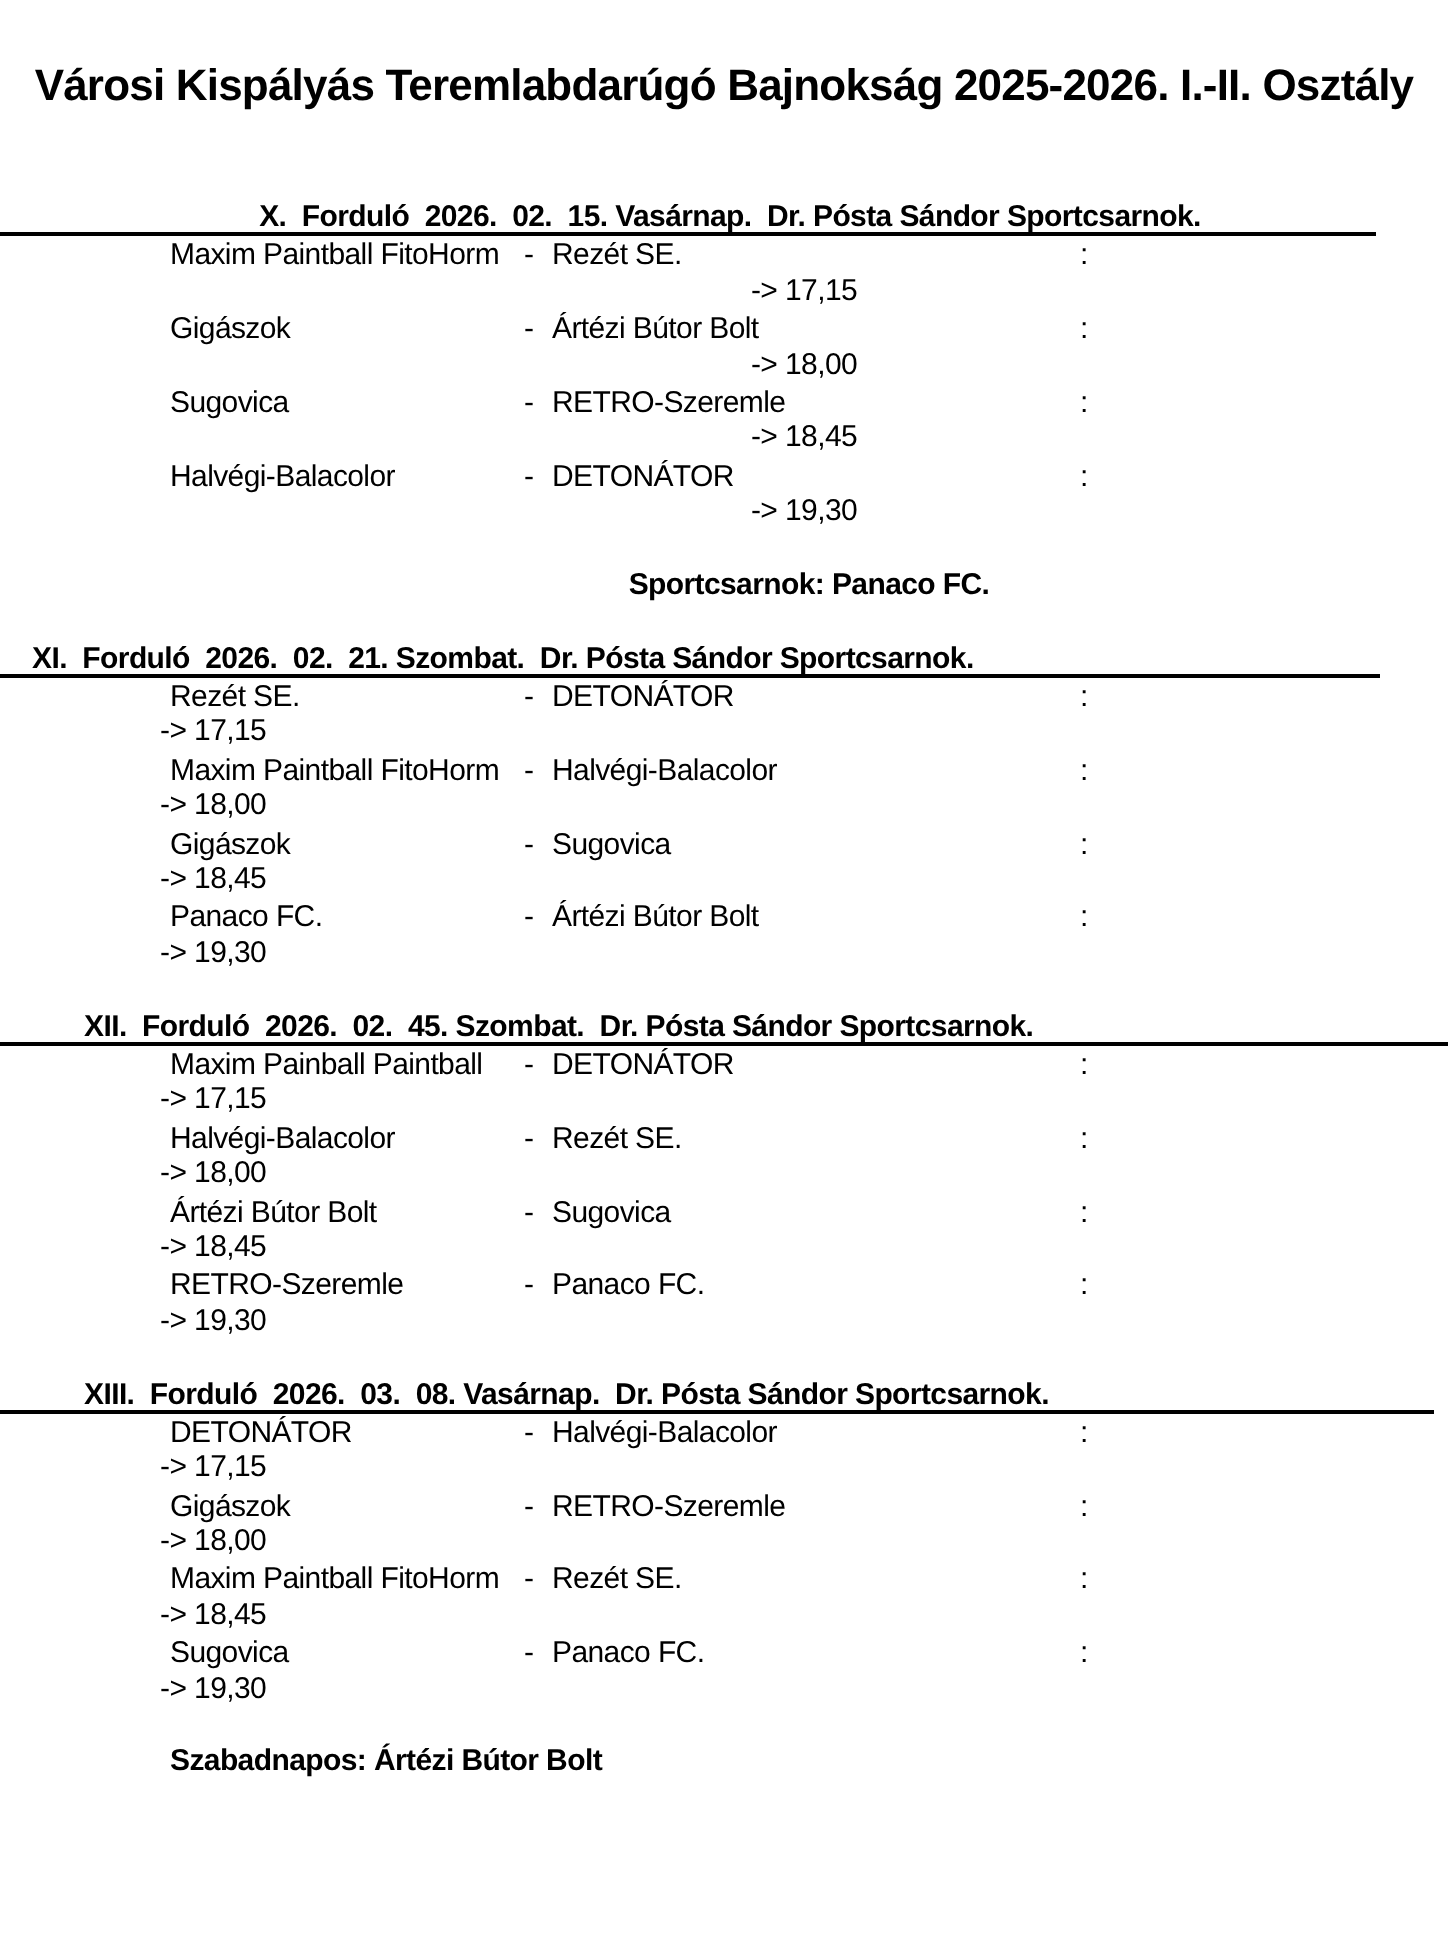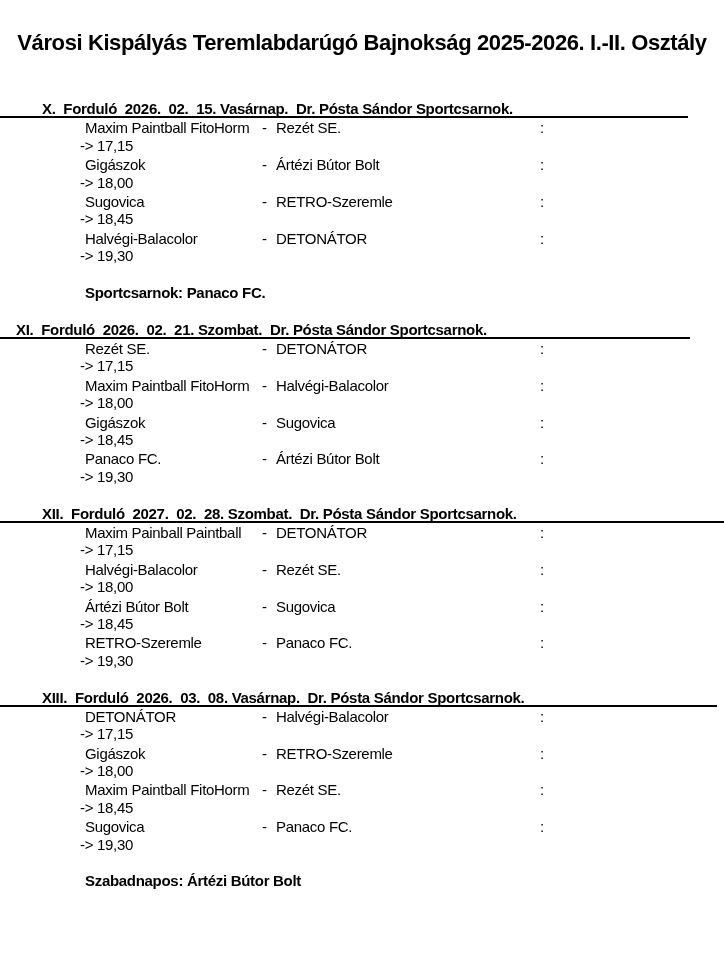--- a/index.html
+++ b/index.html
@@ -16,21 +16,21 @@
   .title {
     padding-top: 32px;
     text-align: center;
     font-size: 22px;
     font-weight: bold;
     letter-spacing: -0.4px;
     line-height: 22px;
     white-space: pre;
   }
   .round { margin: 0; }
-  .round-first { margin-top: 46px; }
+  .round-first { margin-top: 46px; text-align: center; }
   .round + .round { margin-top: var(--lh); }
   .round-header {
     font-weight: bold;
     padding-left: 42px;
     height: var(--lh);
     line-height: var(--lh);
     white-space: pre;
     border-bottom: 2px solid var(--ink);
   }
   .w-x    { width: 688px; }
@@ -139,21 +139,21 @@
       <span class="home">Panaco FC.</span>
       <span class="sep">-</span>
       <span class="away">Ártézi Bútor Bolt</span>
       <span class="colon">:</span>
     </div>
     <div class="time">-&gt; 19,30</div>
 
   </section>
 
   <section class="round">
-    <div class="round-header w-xii">XII.  Forduló  2027.  02.  28. Szombat.  Dr. Pósta Sándor Sportcsarnok.</div>
+    <div class="round-header w-xii">XII.  Forduló  2026.  02.  45. Szombat.  Dr. Pósta Sándor Sportcsarnok.</div>
 
     <div class="match">
       <span class="home">Maxim Painball Paintball</span>
       <span class="sep">-</span>
       <span class="away">DETONÁTOR</span>
       <span class="colon">:</span>
     </div>
     <div class="time">-&gt; 17,15</div>
 
     <div class="match">

